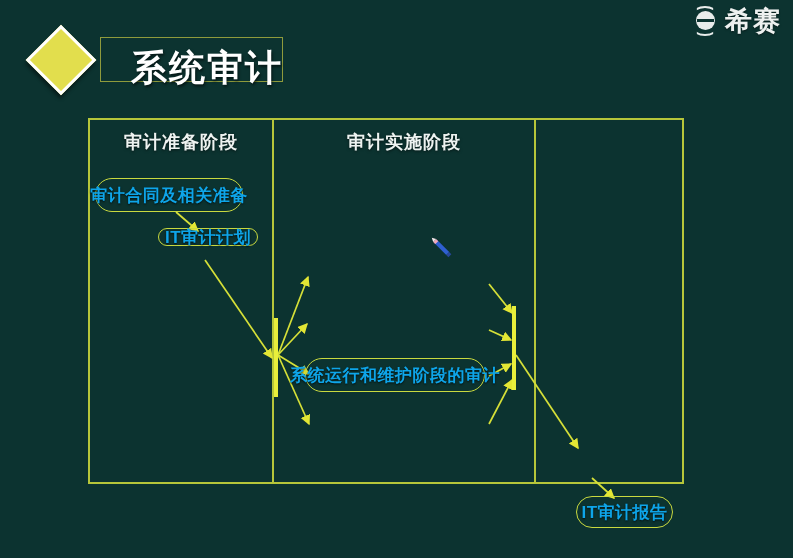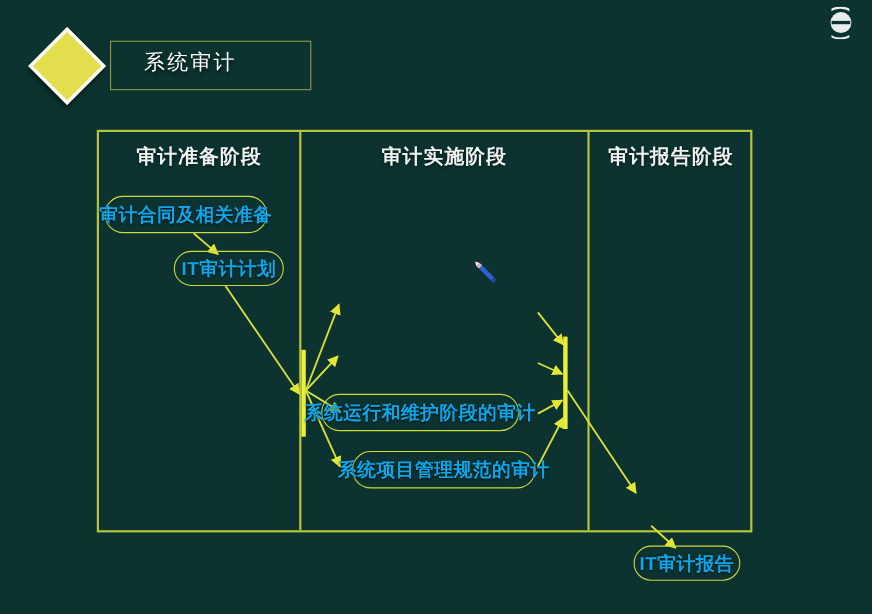--- a/index.html
+++ b/index.html
@@ -40,21 +40,21 @@
   }
   .diamond{
     position:absolute;left:0px;top:2px;width:50px;height:50px;
     background:#e2de4d;border:3px solid #ffffff;
     transform:rotate(45deg);
     box-shadow:2px 3px 4px rgba(0,0,0,.45);
     box-sizing:border-box;
   }
   .title-text{
     position:absolute;left:95px;top:11px;
-    color:#ffffff;font-size:19px;font-weight:normal;letter-spacing:2px;
+    color:#ffffff;font-size:36px;font-weight:bold;letter-spacing:2px;
     text-shadow:1px 2px 3px rgba(0,0,0,.6);
   }
 
   
   .frame{
     position:absolute;left:88px;top:118px;width:596px;height:366px;
     border:2px solid #b6c63a;box-sizing:border-box;
   }
   .divider{position:absolute;top:0;width:0;height:100%;border-left:2px solid #b6c63a;}
   .divider.d1{left:182px;}
@@ -87,35 +87,35 @@
 </head>
 <body>
 
 <div class="stage">
 
   <div class="logo">
     <div class="logo-mark">
       <div class="paren"></div>
       <div class="disc"></div>
     </div>
+    <div class="logo-text">希赛</div>
   </div>
 
   <div class="title-wrap">
     <div class="title-box"></div>
     <div class="diamond"></div>
     <div class="title-text">系统审计</div>
   </div>
 
   <div class="frame">
     <div class="divider d1"></div>
     <div class="divider d2"></div>
 
     <div class="col-head c1">审计准备阶段</div>
     <div class="col-head c2">审计实施阶段</div>
-    <div class="col-head c3">审计报告阶段</div>
   </div>
 
   <svg class="wires" viewBox="0 0 793 558">
     <defs>
       <marker id="ah" markerWidth="7" markerHeight="7" refX="5.2" refY="3" orient="auto">
         <path d="M0,0 L6,3 L0,6 z" fill="#e3e634"></path>
       </marker>
     </defs>
     <g stroke="#d6e038" stroke-width="1.7" fill="none" marker-end="url(#ah)">
 
@@ -137,27 +137,26 @@
 
       <path d="M592,478 L614,498"></path>
     </g>
 
     <line x1="276" y1="318" x2="276" y2="397" stroke="#e9ef3b" stroke-width="4"></line>
     <line x1="514" y1="306" x2="514" y2="390" stroke="#e9ef3b" stroke-width="4"></line>
   </svg>
 
   <div class="node" style="left:95px;top:178px;width:148px;height:34px;">审计合同及相关准备</div>
 
-  <div class="node" style="left:158px;top:228px;width:100px;height:32px;">IT审计计划</div>
+  <div class="node" style="left:158px;top:228px;width:100px;height:18px;">IT审计计划</div>
 
 
 
-  <div class="node" style="left:292px;top:358px;width:180px;height:34px;">系统运行和维护阶段的审计</div>
+  <div class="node" style="left:305px;top:358px;width:180px;height:34px;">系统运行和维护阶段的审计</div>
 
-  <div class="node" style="left:320px;top:410px;width:167px;height:34px;">系统项目管理规范的审计</div>
 
 
   <div class="node" style="left:576px;top:496px;width:97px;height:32px;">IT审计报告</div>
 
   <svg class="pen" viewBox="0 0 30 30">
     <g transform="rotate(-45 15 15)">
       <rect x="13" y="6" width="4.2" height="17" fill="#2f5fd0"></rect>
       <rect x="13" y="4.5" width="4.2" height="3" fill="#f2a8b8"></rect>
       <polygon points="13,4.5 15.1,0.5 17.2,4.5" fill="#f7e9ec"></polygon>
       <rect x="13" y="23" width="4.2" height="3" fill="#27489c"></rect>

